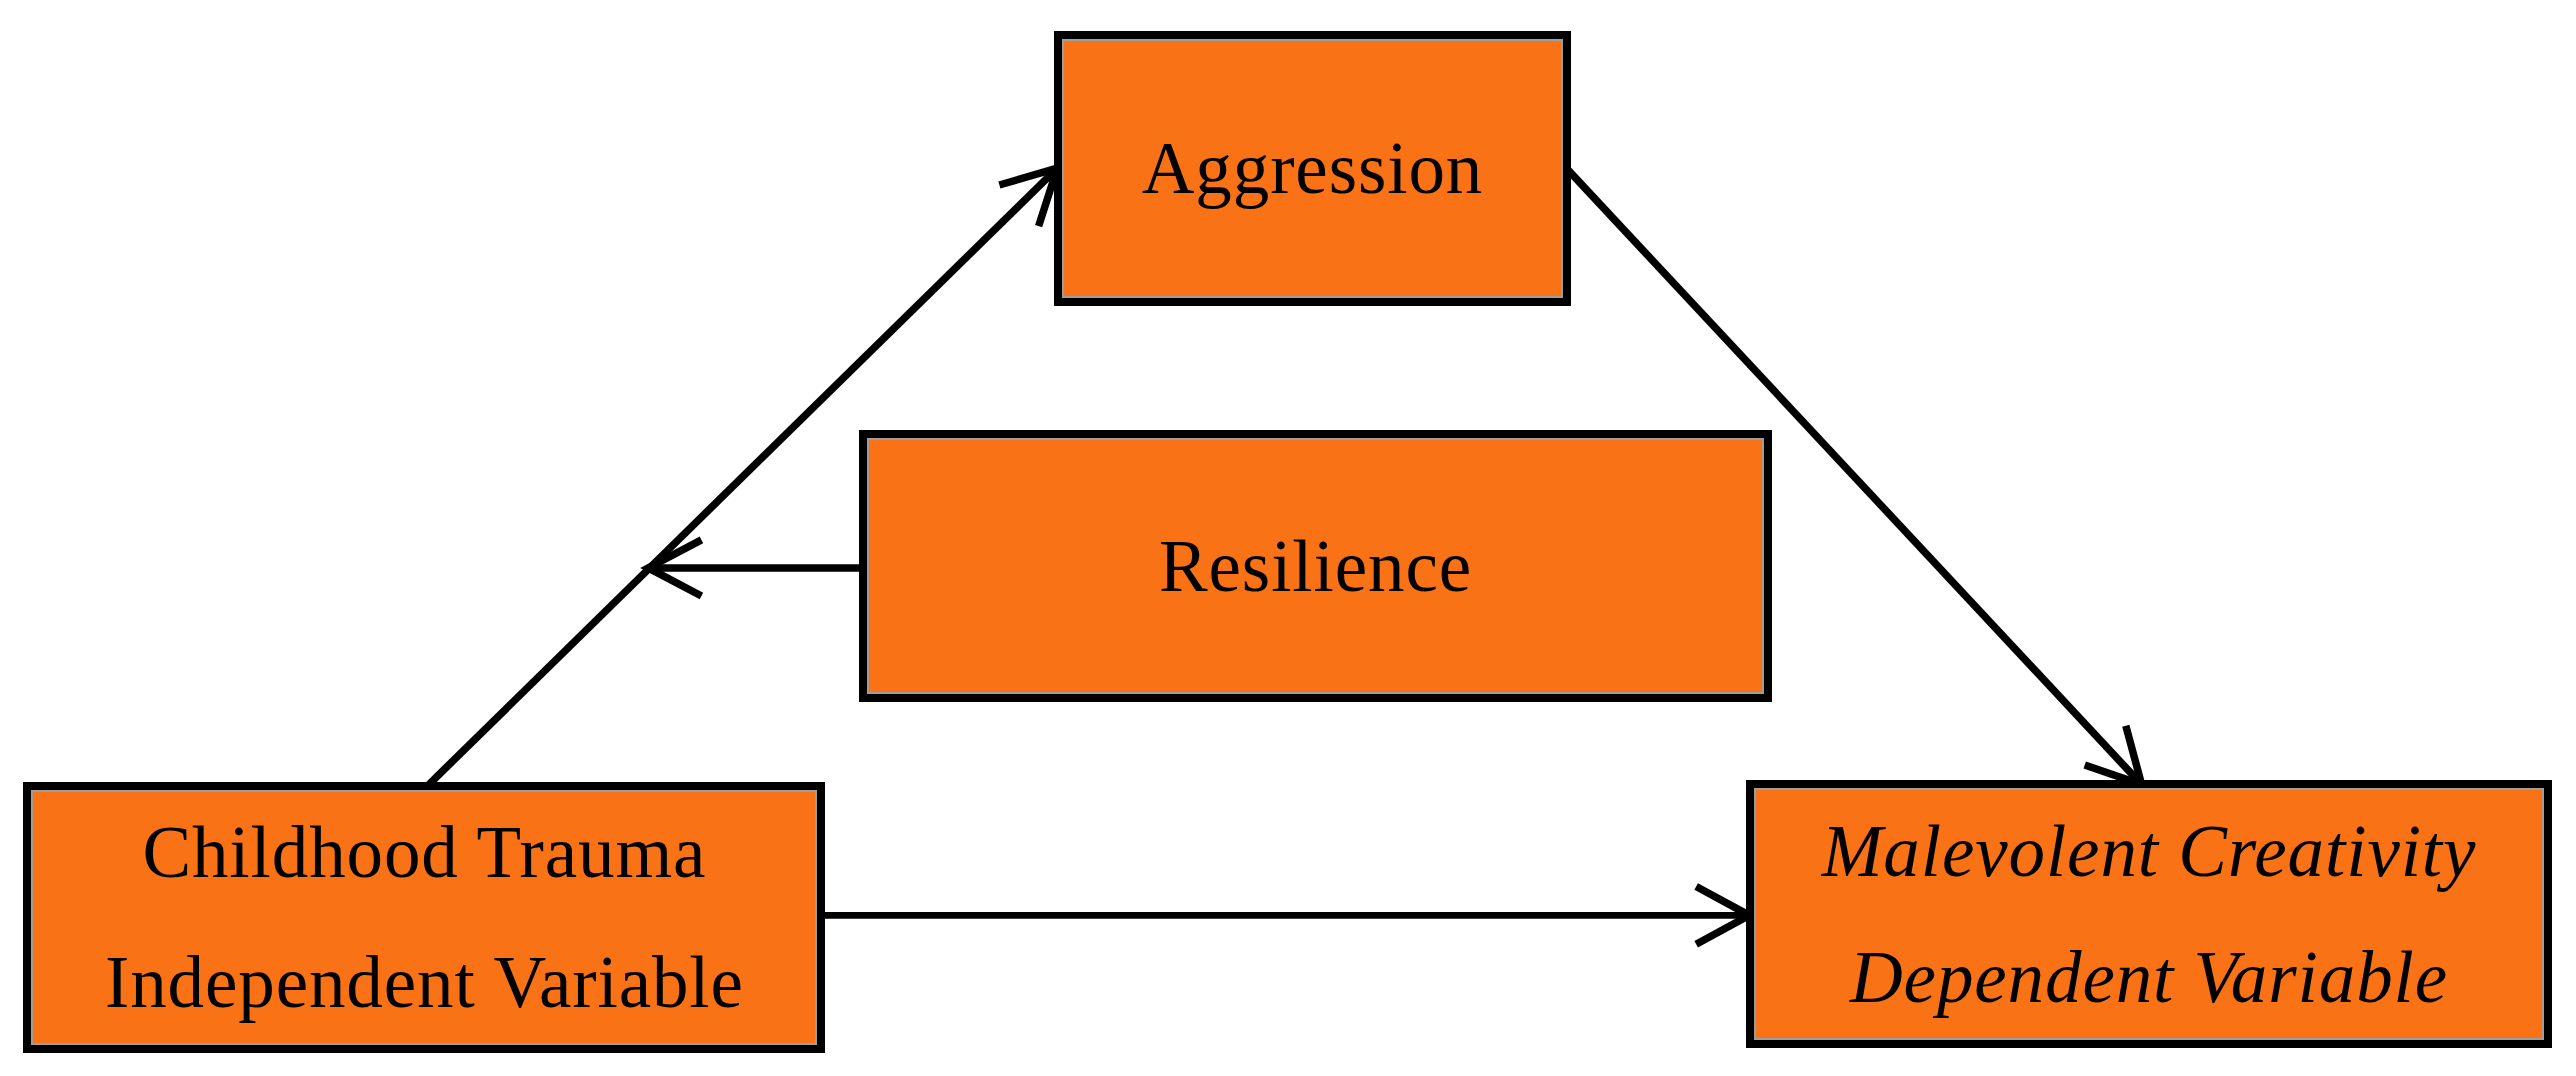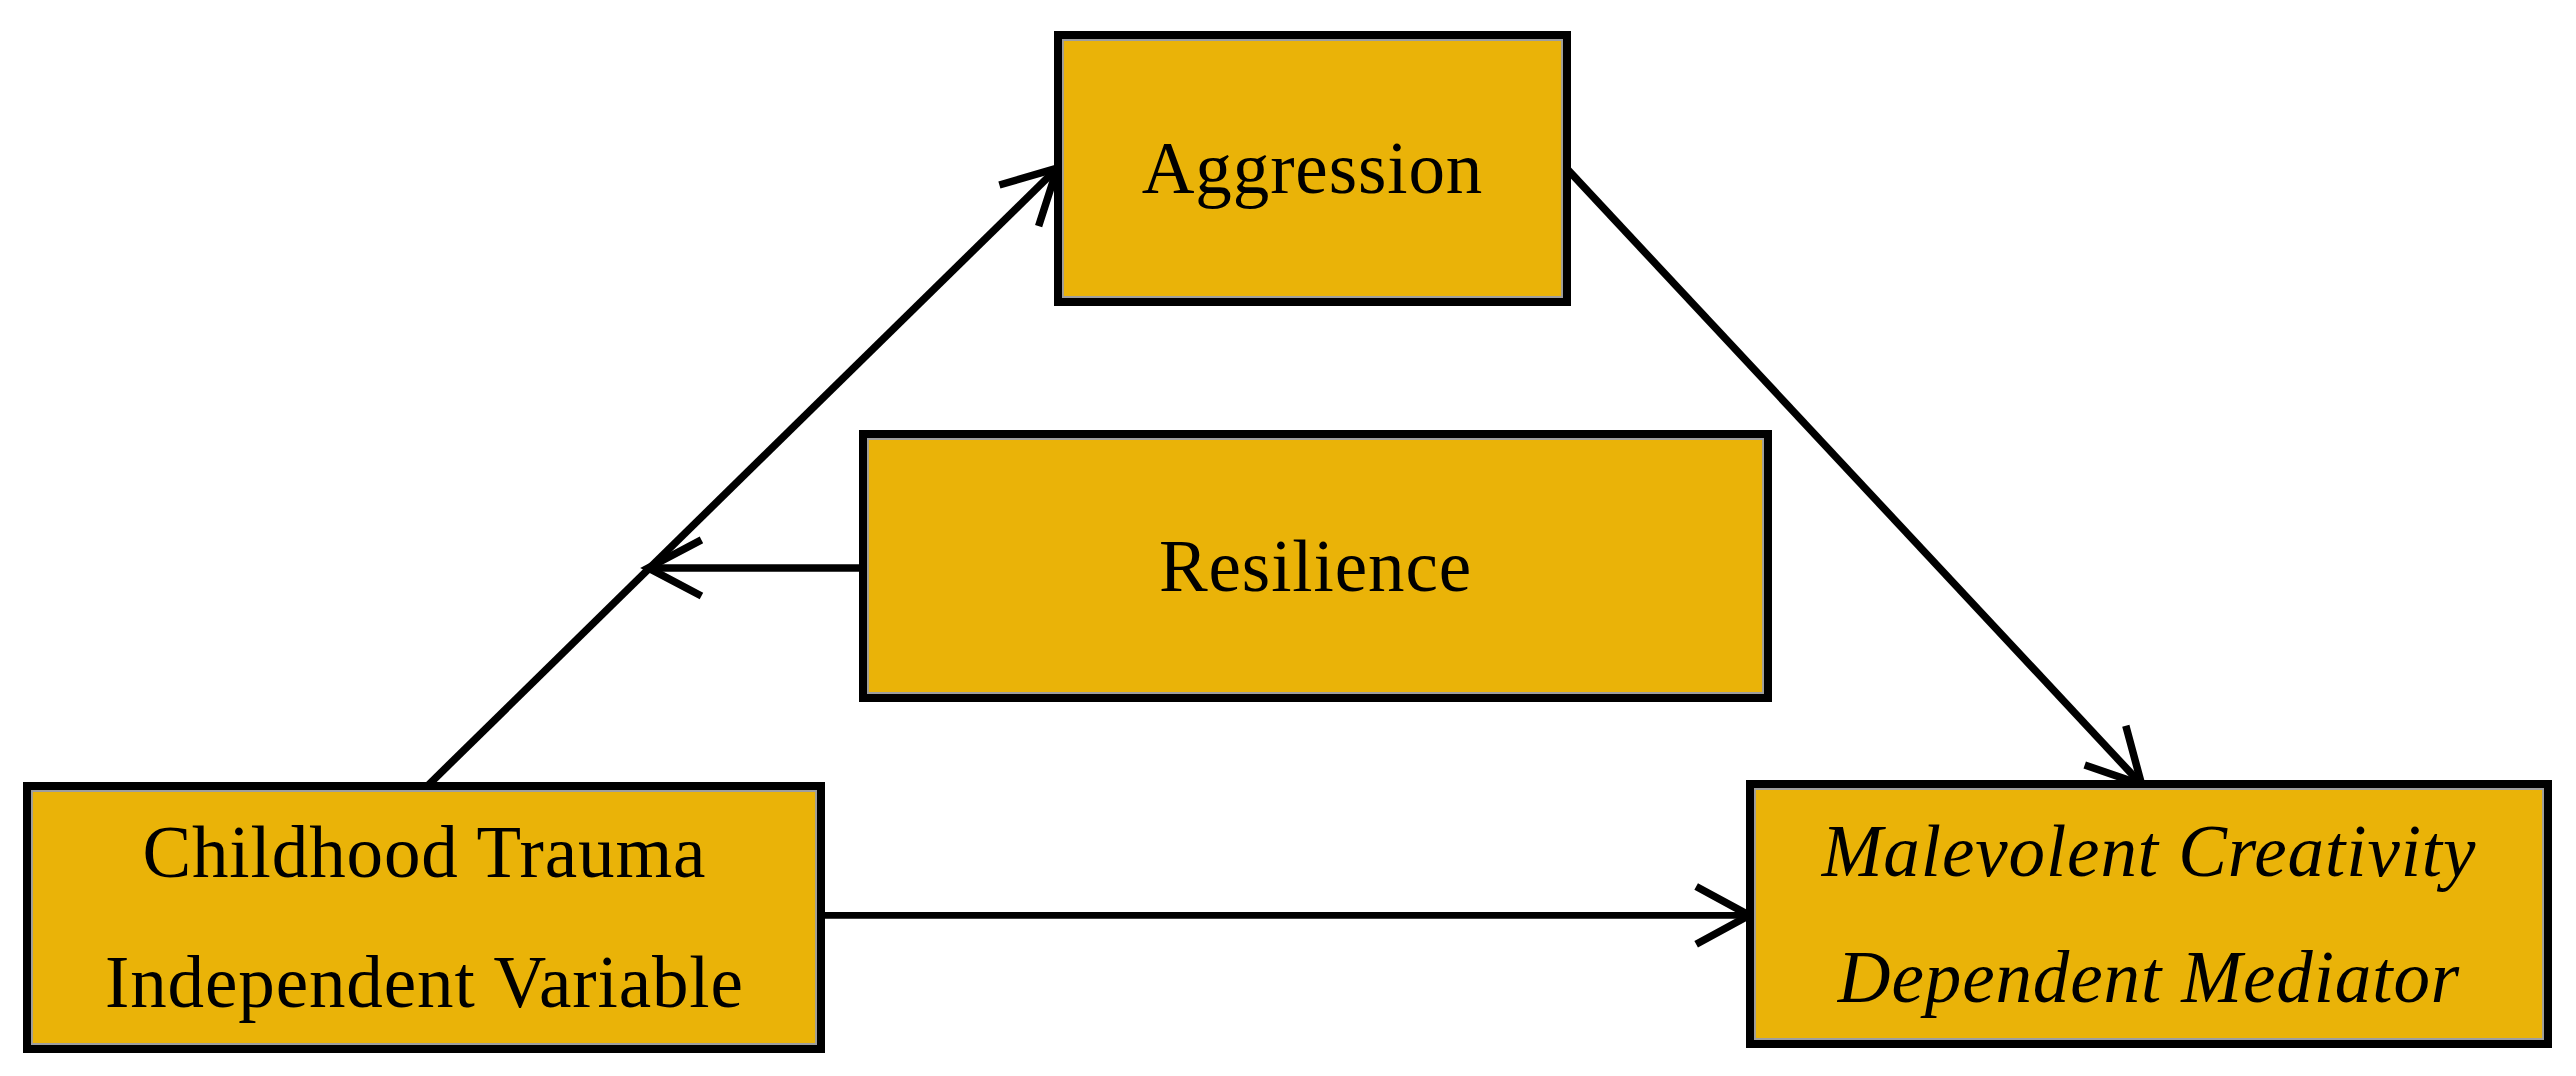--- a/index.html
+++ b/index.html
@@ -20,21 +20,21 @@
     position: absolute;
     left: 0;
     top: 0;
     width: 2576px;
     height: 1077px;
     display: block;
   }
   .node {
     position: absolute;
     box-sizing: border-box;
-    background: #eab308;
+    background: #f97316;
     border: 8.4px solid #000000;
     box-shadow: inset 0 0 0 1.9px #9e9e9e;
     display: flex;
     flex-direction: column;
     justify-content: space-around;
     align-items: center;
     text-align: center;
     font-size: 73px;
     line-height: 1;
     letter-spacing: 0.9px;
@@ -94,17 +94,17 @@
     <span>Resilience</span>
   </div>
 
   <div class="node node-independent">
     <span>Childhood Trauma</span>
     <span>Independent Variable</span>
   </div>
 
   <div class="node node-dependent">
     <span>Malevolent Creativity</span>
-    <span>Dependent Mediator</span>
+    <span>Dependent Variable</span>
   </div>
 
 </div>
 
 
 </body></html>

